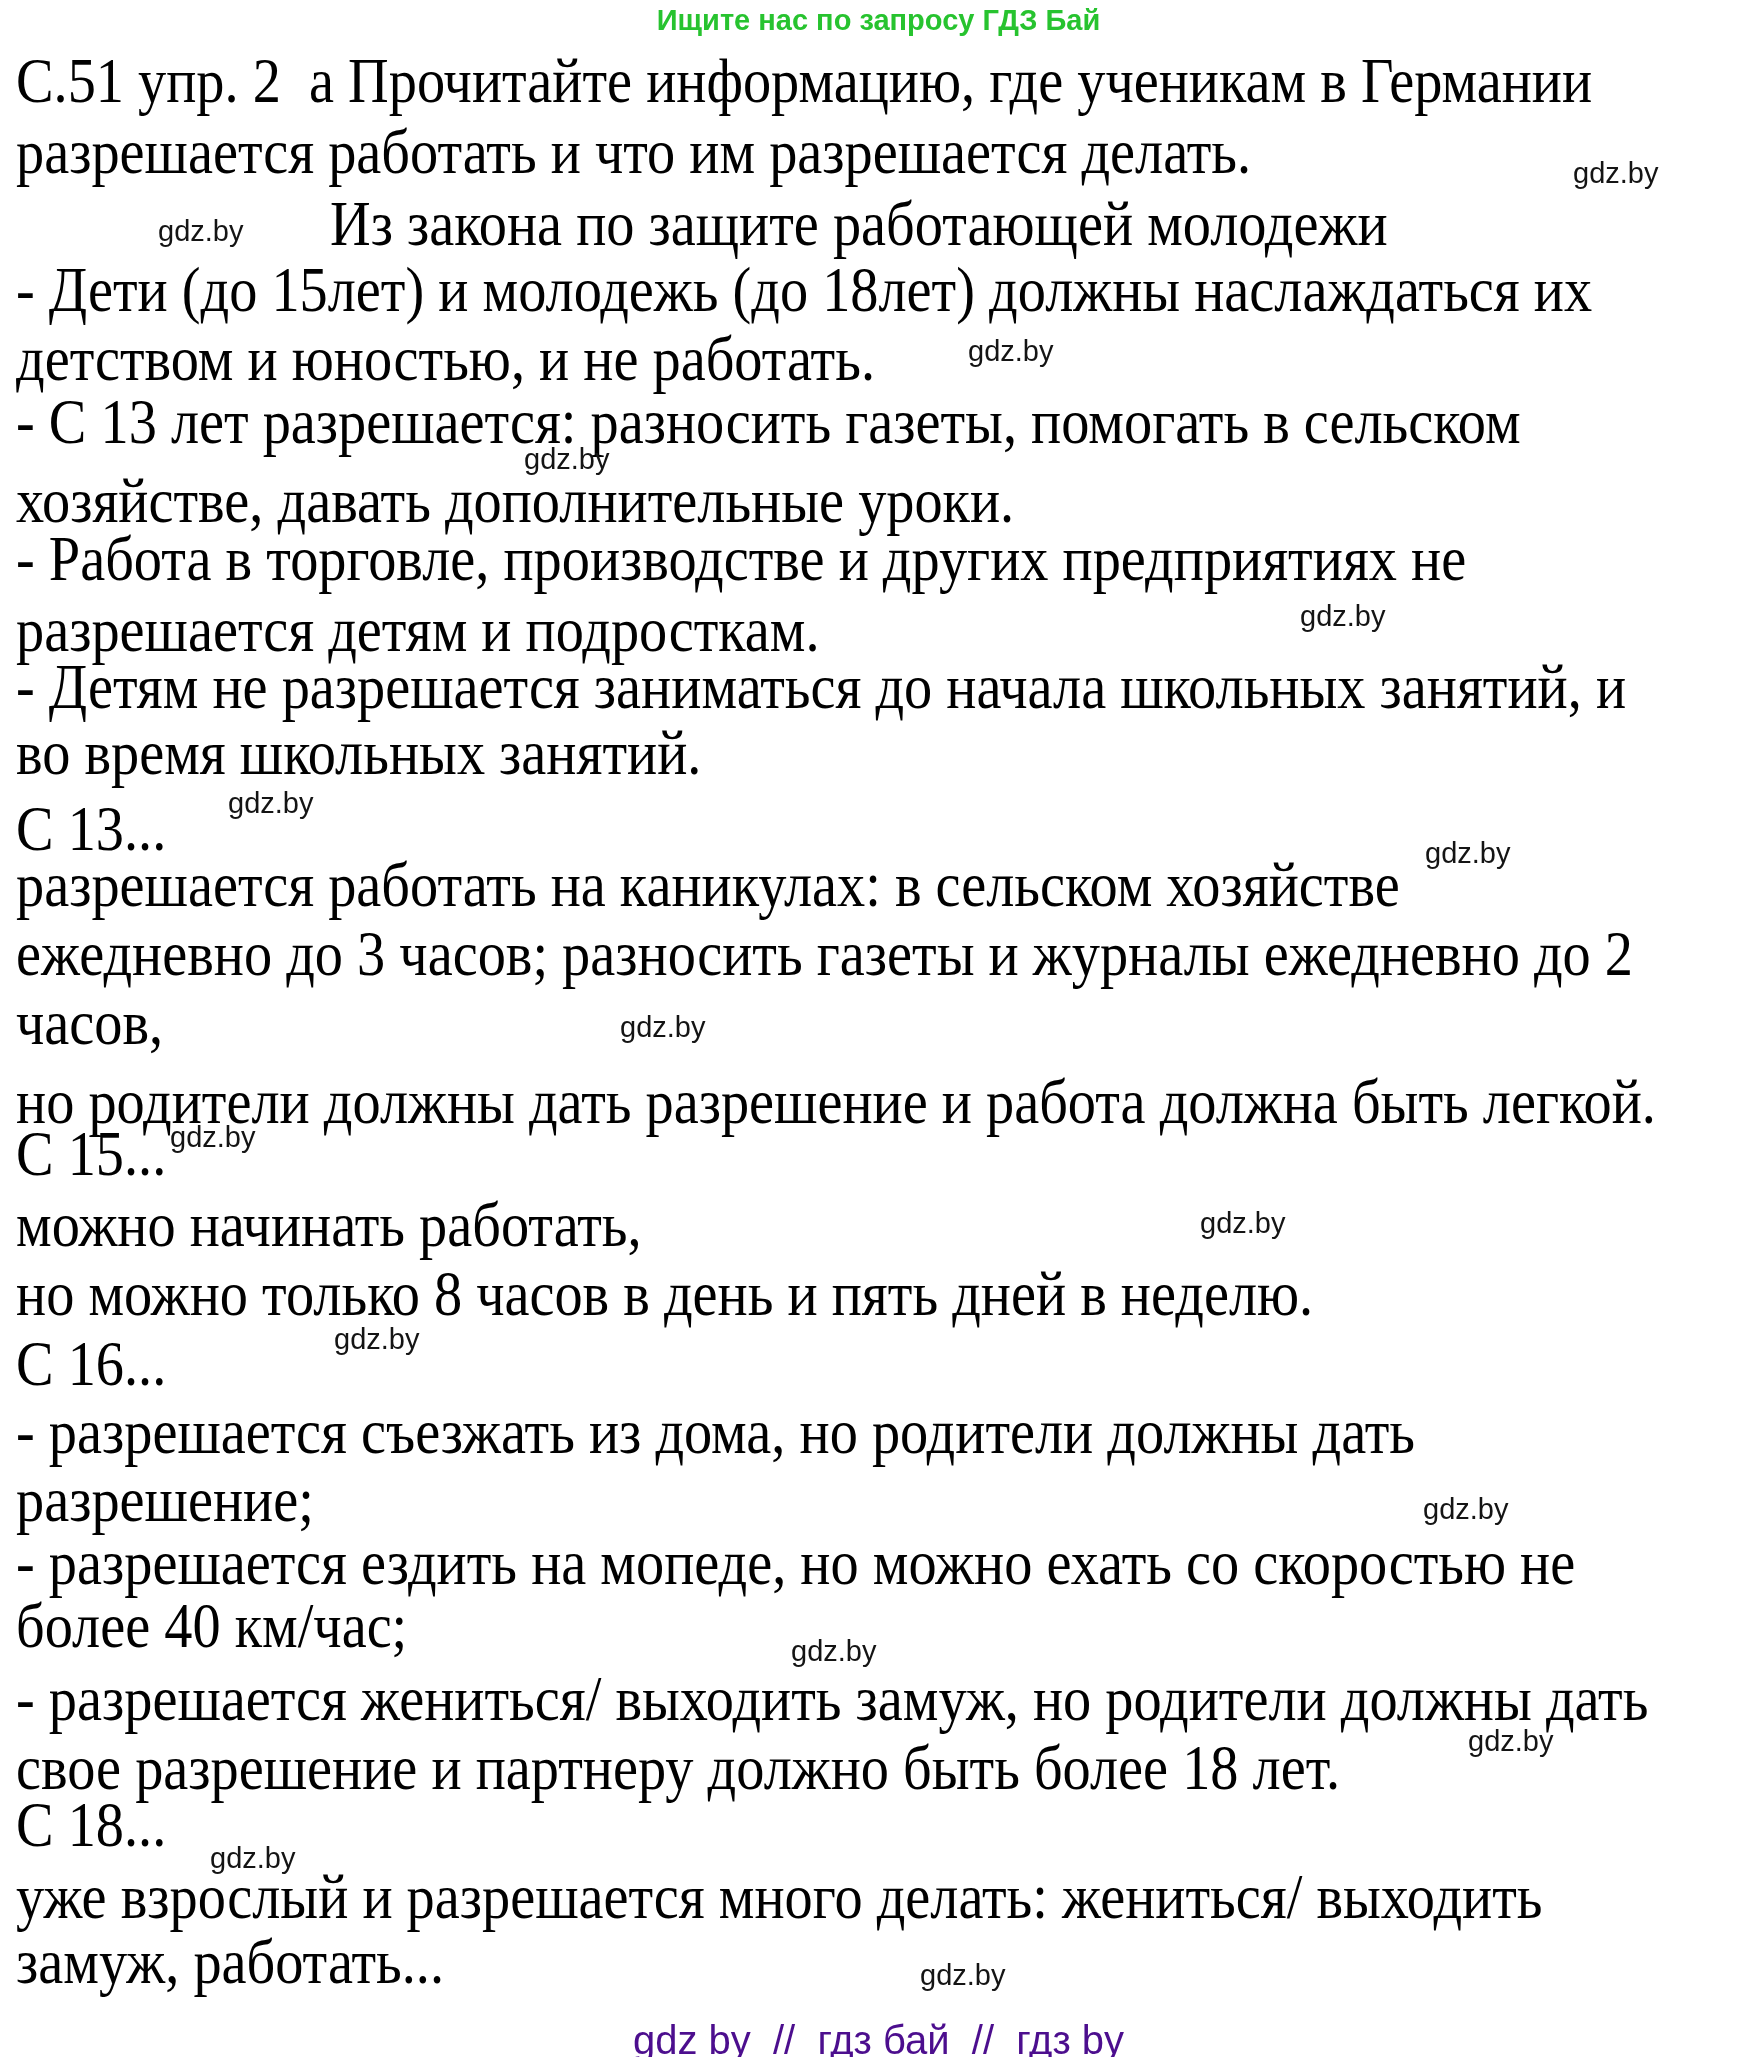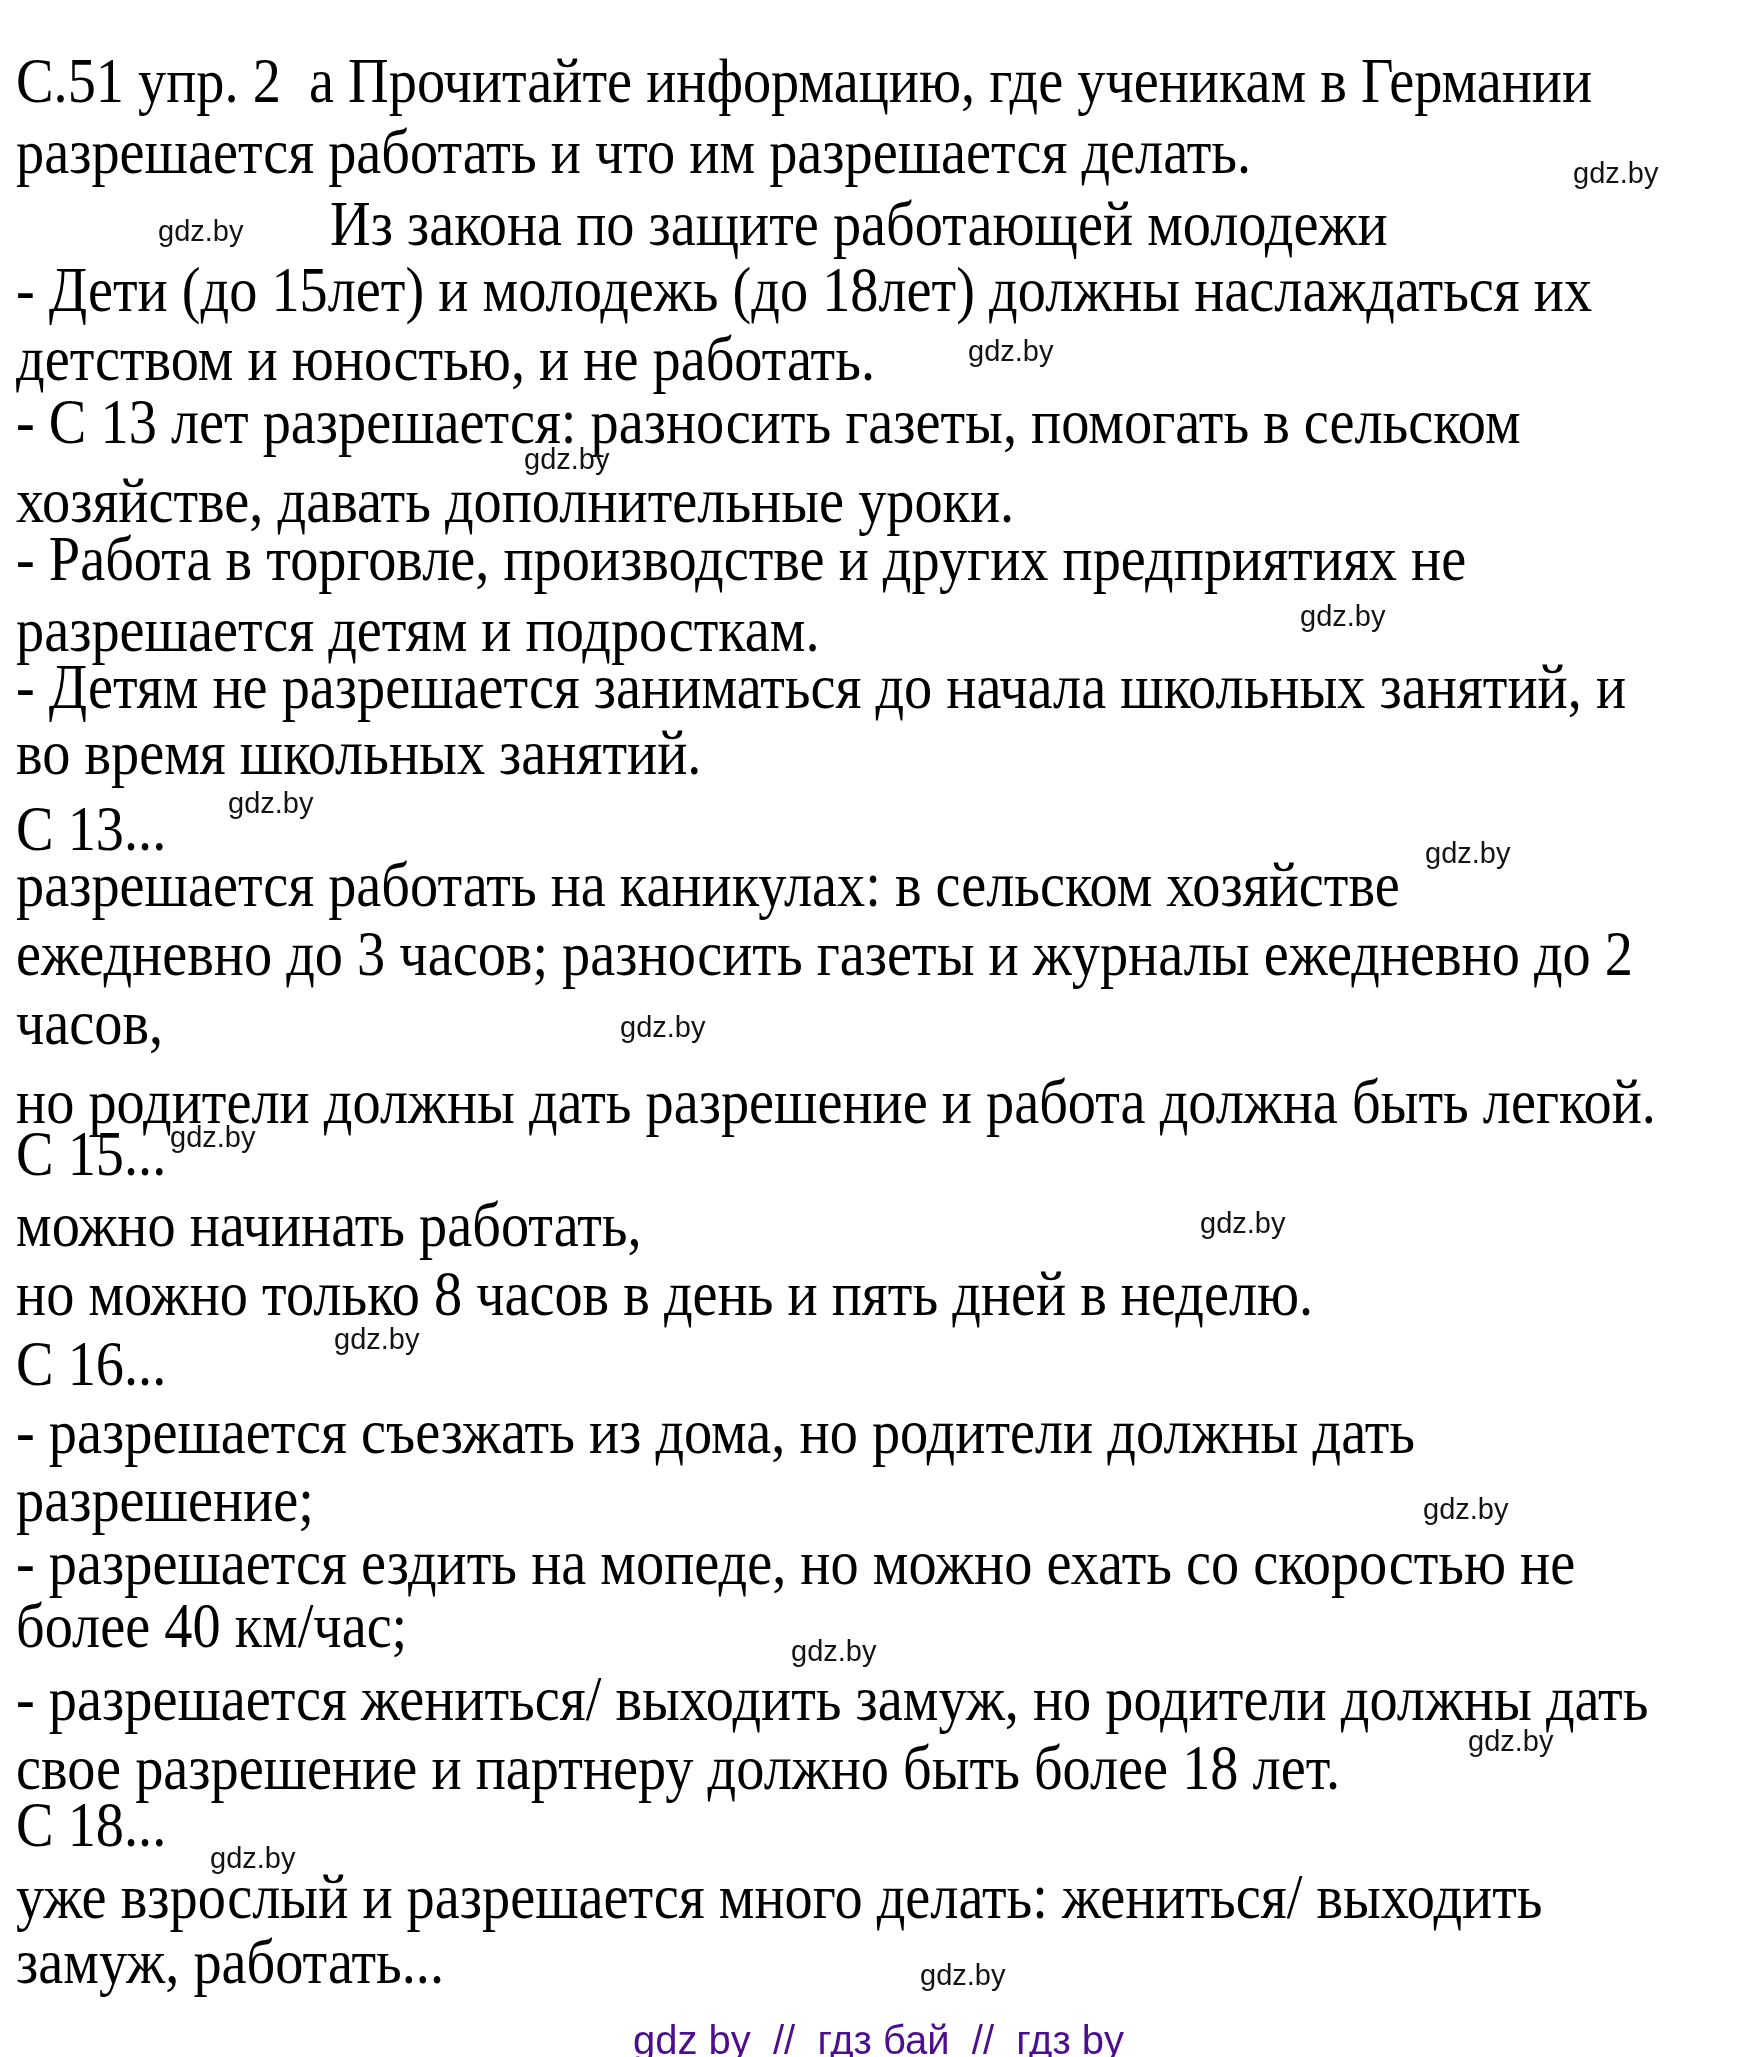--- a/index.html
+++ b/index.html
@@ -50,20 +50,21 @@
     font-size: 40px;
     color: #4c0e8e;
     white-space: pre;
   }
 </style>
 </head>
 <body>
 
 <div class="page">
 
+  <div class="promo">Ищите нас по запросу ГДЗ Бай</div>
 
   <div class="line" style="top:49px">С.51 упр. 2  а Прочитайте информацию, где ученикам в Германии</div>
   <div class="line" style="top:120px">разрешается работать и что им разрешается делать.</div>
   <div class="line indent" style="top:192px">Из закона по защите работающей молодежи</div>
   <div class="line" style="top:258px">- Дети (до 15лет) и молодежь (до 18лет) должны наслаждаться их</div>
   <div class="line" style="top:327px">детством и юностью, и не работать.</div>
   <div class="line" style="top:390px">- С 13 лет разрешается: разносить газеты, помогать в сельском</div>
   <div class="line" style="top:469px">хозяйстве, давать дополнительные уроки.</div>
   <div class="line" style="top:527px">- Работа в торговле, производстве и других предприятиях не</div>
   <div class="line" style="top:598px">разрешается детям и подросткам.</div>

